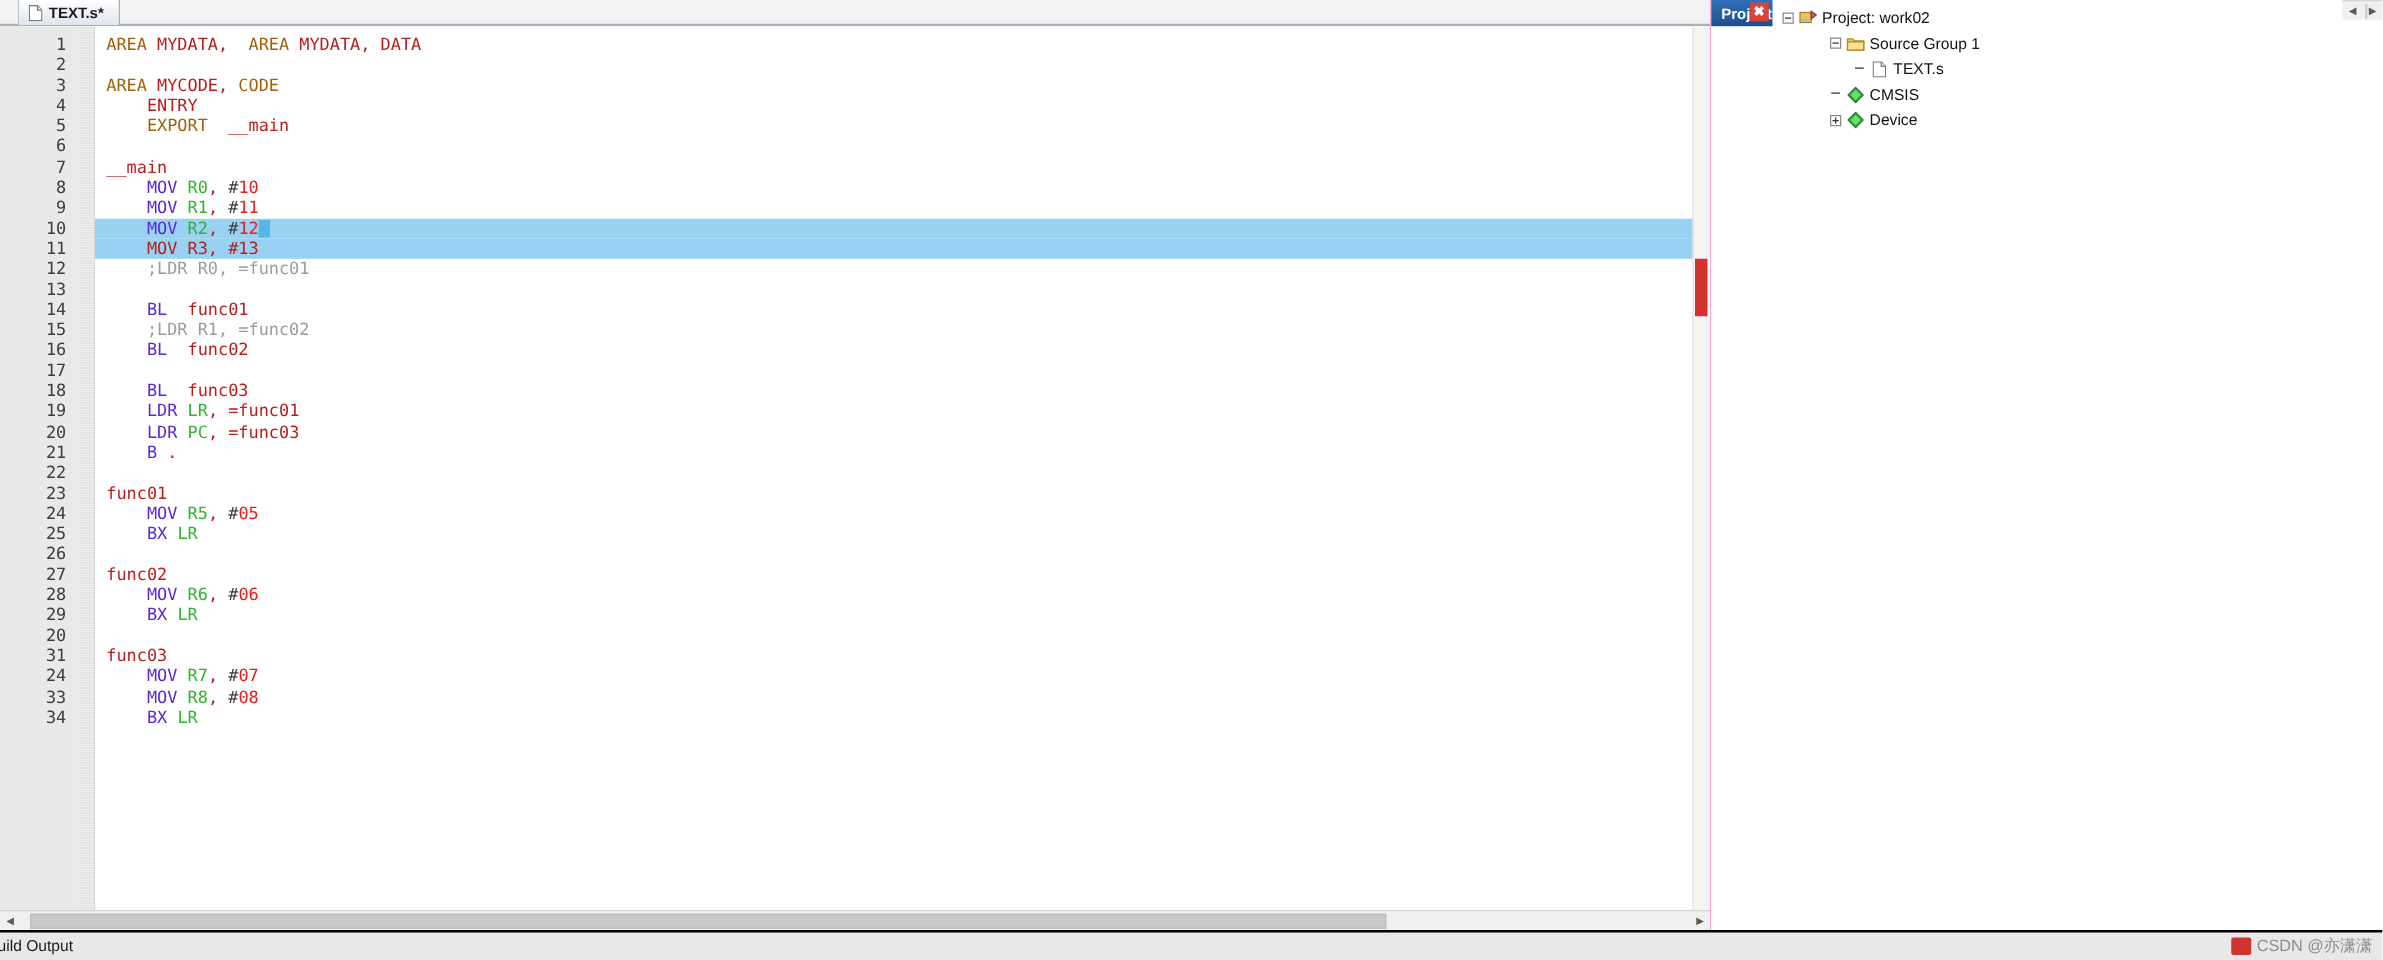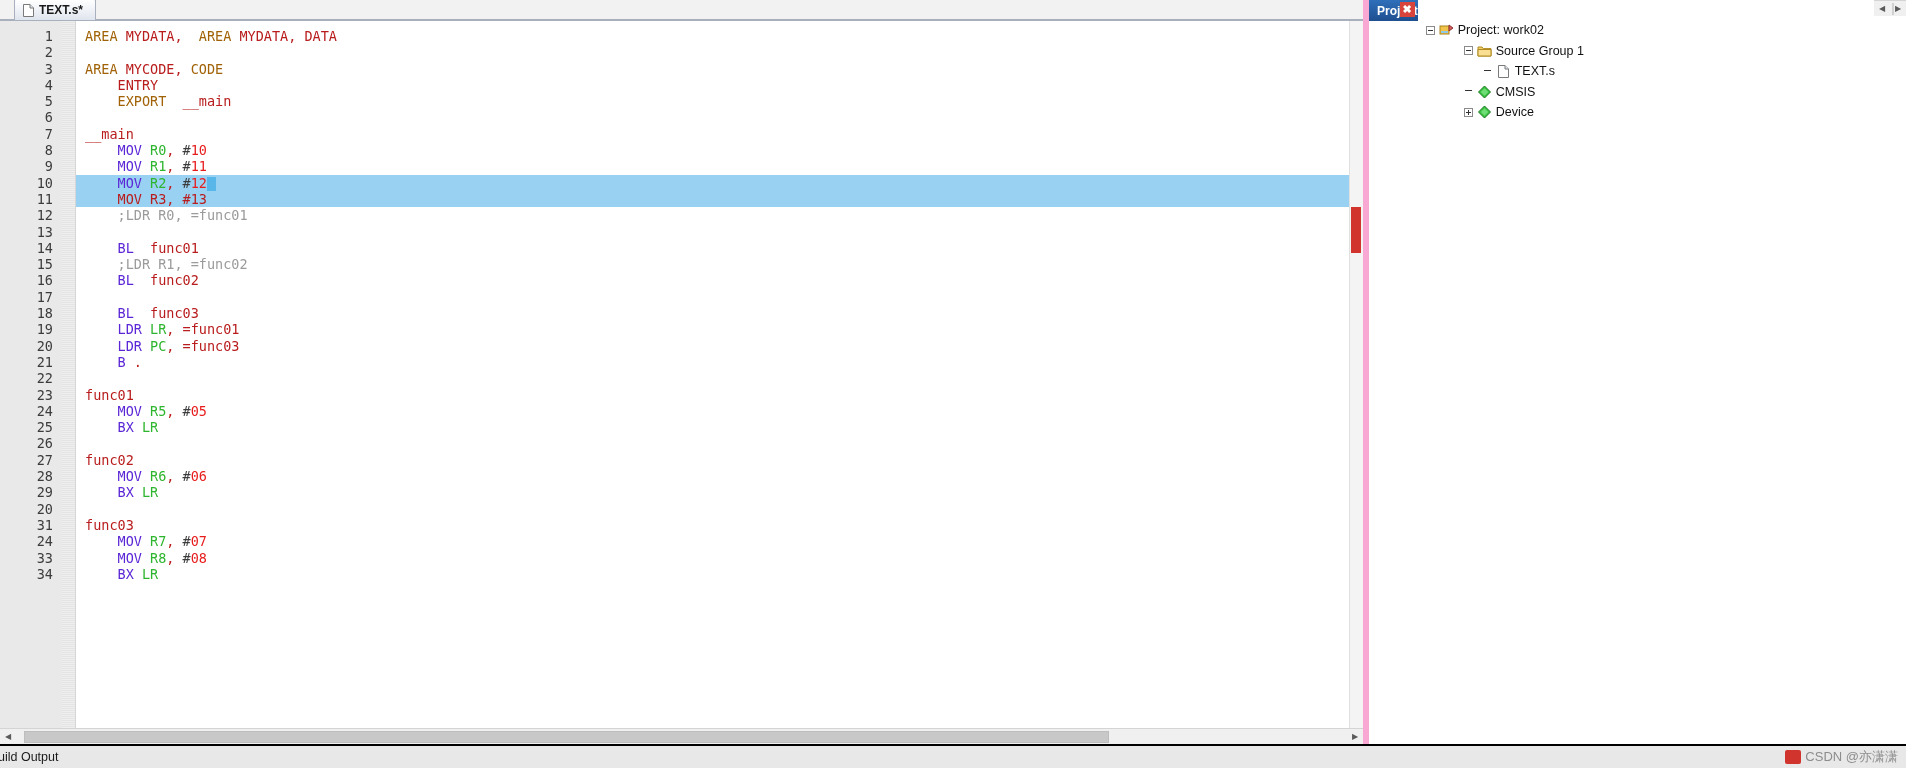--- a/index.html
+++ b/index.html
@@ -12,21 +12,21 @@
   .app { position: relative; width: 1906px; height: 768px; display: flex; flex-direction: column; }
 
   
   .body-row { display: flex; flex: 1 1 auto; min-height: 0; }
 
   
   .editor-pane {
     width: 1369px; flex: 0 0 1369px;
     display: flex; flex-direction: column;
     background: #ffffff; min-height: 0;
-    border-right: 6px solid #f9a8d4;
+    border-right: 1px solid #f9a8d4;
   }
   .tabstrip {
     height: 21px; flex: 0 0 21px;
     background: #f2f2f2;
     border-bottom: 1px solid #a8b0bd;
     display: flex; align-items: flex-end;
     position: relative;
   }
   .tabstrip::after{
     content:""; position:absolute; left:0; right:0; bottom:0; height:1px; background:#a8b0bd;
@@ -100,21 +100,21 @@
     color: #ffffff; font-size: 12px; font-weight: bold;
     display: flex; align-items: center; padding-left: 8px;
     position: relative;
   }
   .title-btns { position: absolute; right: 3px; top: 2px; display: flex; gap: 3px; }
   .tbtn {
     width: 15px; height: 15px; display: flex; align-items: center; justify-content: center;
     font-size: 11px; font-weight: bold; color: #fff;
   }
   .tbtn.close { background: #d8443c; }
-  .tree { flex: 1 1 auto; padding-top: 20px; font-size: 12.5px; color: #111; overflow: hidden;}
+  .tree { flex: 1 1 auto; padding-top: 4px; font-size: 12.5px; color: #111; overflow: hidden;}
   .tnode { display: flex; align-items: center; height: 20.5px; white-space: nowrap; }
   .expander {
     width: 9px; height: 9px; border: 1px solid #8a8a8a; background: #fff;
     margin-right: 4px; position: relative; flex: 0 0 9px;
   }
   .expander::before{
     content:""; position:absolute; left:1px; right:1px; top:3px; height:1px; background:#333;
   }
   .expander.plus::after{
     content:""; position:absolute; top:1px; bottom:1px; left:3px; width:1px; background:#333;

